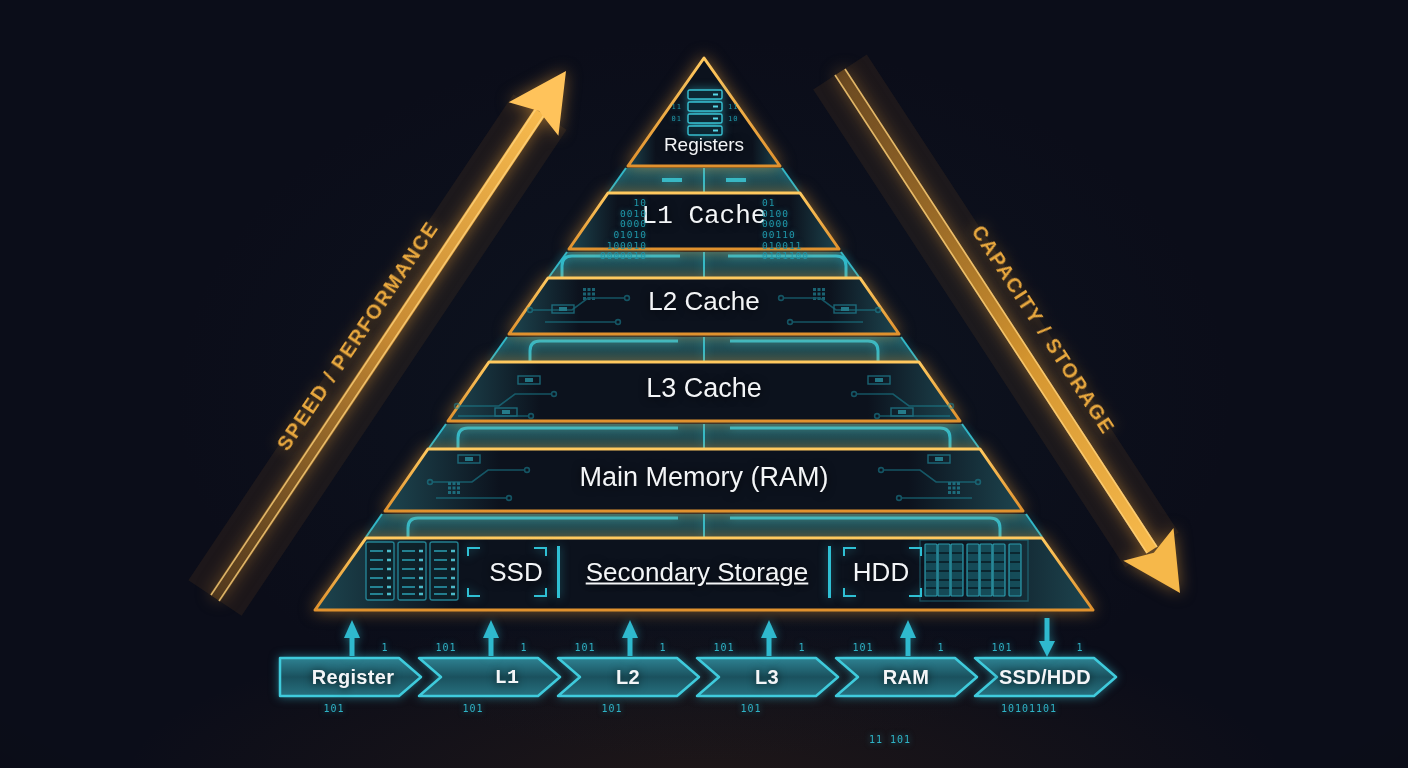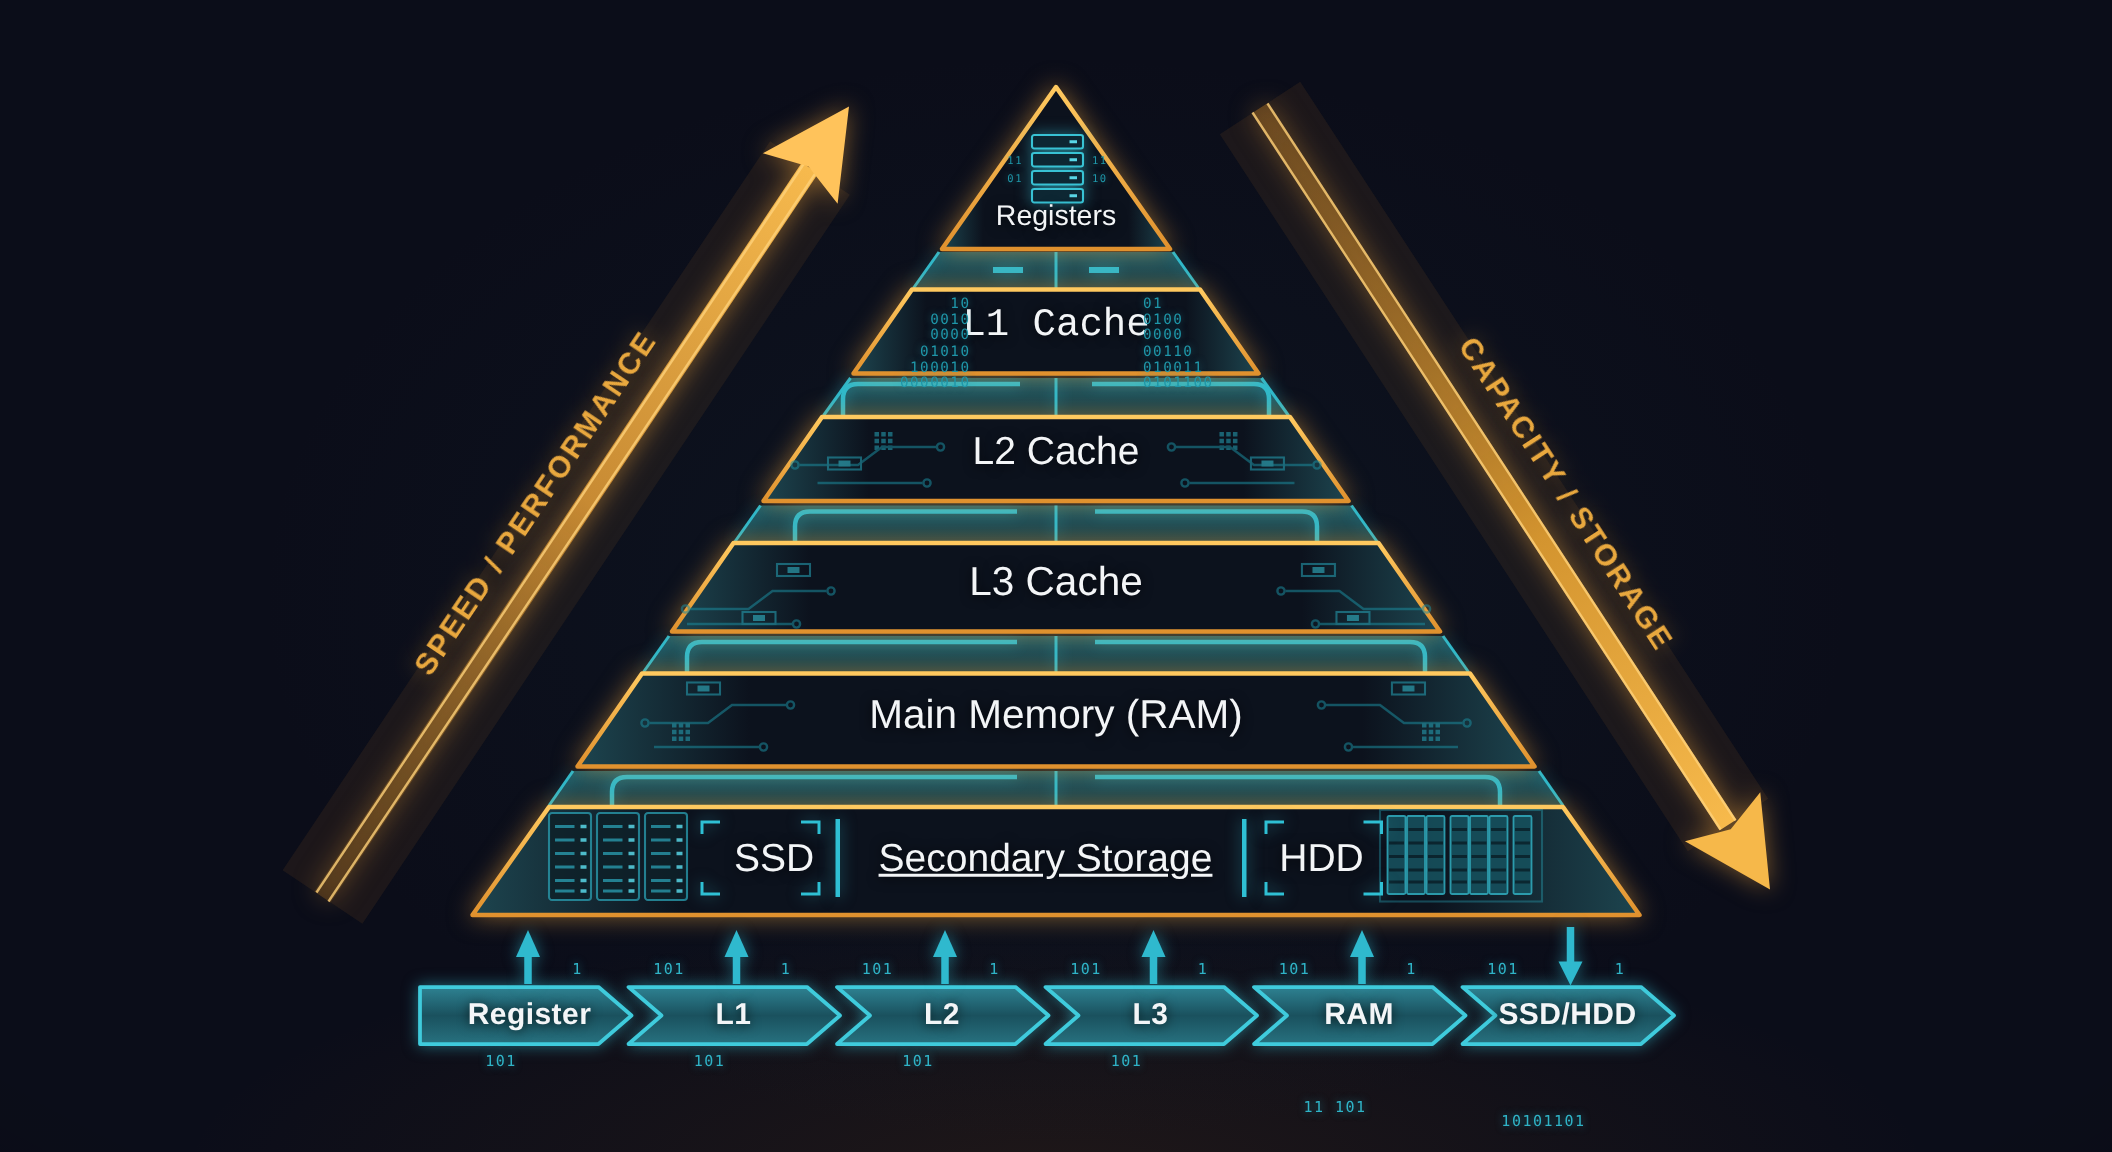--- a/index.html
+++ b/index.html
@@ -259,21 +259,21 @@
 <div class="lbl" style="left:704px;top:388px;font-size:27px;">L3 Cache</div>
 <div class="lbl" style="left:704px;top:477px;font-size:27px;">Main Memory (RAM)</div>
 <div class="lbl" style="left:516px;top:572px;font-size:26px;">SSD</div>
 <div class="lbl" style="left:697px;top:572px;font-size:26px;text-decoration:underline;">Secondary Storage</div>
 <div class="lbl" style="left:881px;top:572px;font-size:26px;">HDD</div>
 
 <div class="lbl axis" style="left:358px;top:336px;transform:translate(-50%,-50%) rotate(-56deg);">SPEED / PERFORMANCE</div>
 <div class="lbl axis" style="left:1043px;top:330px;transform:translate(-50%,-50%) rotate(57deg);">CAPACITY / STORAGE</div>
 
 <div class="lbl chevlbl" style="left:353px;top:677px;">Register</div>
-<div class="lbl chevlbl" style="left:489px;top:677px;">L1</div>
+<div class="lbl chevlbl" style="left:507px;top:677px;font-family:Liberation Mono, monospace;">L1</div>
 <div class="lbl chevlbl" style="left:628px;top:677px;">L2</div>
 <div class="lbl chevlbl" style="left:767px;top:677px;">L3</div>
 <div class="lbl chevlbl" style="left:906px;top:677px;">RAM</div>
 <div class="lbl chevlbl" style="left:1045px;top:677px;">SSD/HDD</div>
 
 <div class="bin" style="left:575px;top:198px;width:72px;text-align:right;">10
 0010
 0000
 01010
 100010
@@ -298,15 +298,15 @@
 <span class="bits" style="left:802px;top:647px;">1</span>
 <span class="bits" style="left:863px;top:647px;">101</span>
 <span class="bits" style="left:941px;top:647px;">1</span>
 <span class="bits" style="left:1002px;top:647px;">101</span>
 <span class="bits" style="left:1080px;top:647px;">1</span>
 <span class="bits" style="left:334px;top:708px;">101</span>
 <span class="bits" style="left:473px;top:708px;">101</span>
 <span class="bits" style="left:612px;top:708px;">101</span>
 <span class="bits" style="left:751px;top:708px;">101</span>
 <span class="bits" style="left:890px;top:739px;">11 101</span>
-<span class="bits" style="left:1029px;top:708px;margin-top:40px;">10101101</span>
+<span class="bits" style="left:1029px;top:708px;">10101101</span>
 
 </div>
 
 </body></html>

